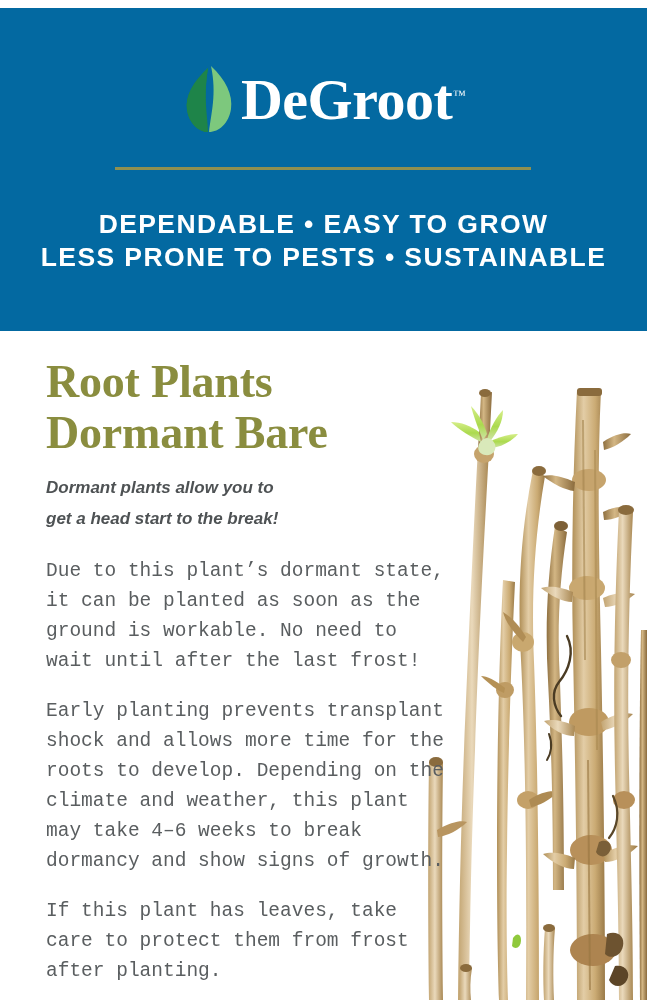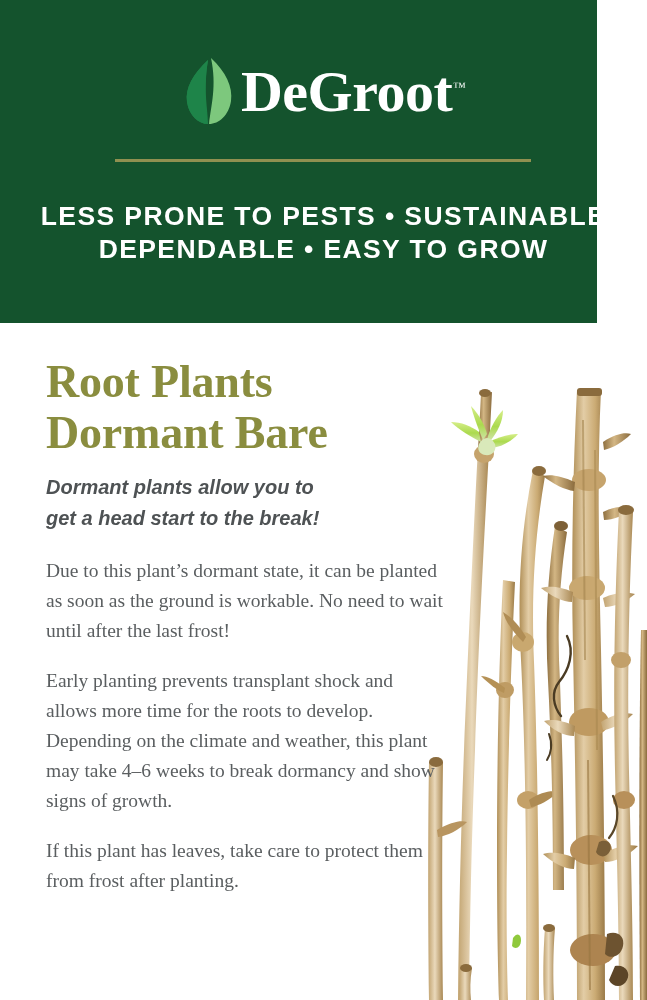--- a/index.html
+++ b/index.html
@@ -14,24 +14,24 @@
     position: relative;
     width: 647px;
     height: 1000px;
     overflow: hidden;
     background: #ffffff;
   }
 
   
   .header {
     position: absolute;
-    left: 0; top: 0;
-    width: 597px;
+    left: 0; top: 8px;
+    width: 647px;
     height: 323px;
-    background: #14532d;
+    background: #0369a1;
   }
   .logo-row {
     position: absolute;
     left: 0;
     top: 56px;
     width: 647px;
     display: flex;
     align-items: center;
     justify-content: center;
   }
@@ -99,28 +99,28 @@
     line-height: 51px;
     color: #8a8d3f;
     margin: 0 0 14px 0;
     letter-spacing: -0.2px;
   }
   .headline .ln { display: block; }
   .subhead {
     font-family: "Liberation Sans", sans-serif;
     font-style: italic;
     font-weight: bold;
-    font-size: 20px;
+    font-size: 17px;
     line-height: 31px;
     color: #4e5254;
     margin: 0 0 22px 0;
   }
   .subhead .ln { display: block; }
   .para {
-    font-family: Liberation Serif, serif;
+    font-family: Liberation Mono, monospace;
     font-size: 19.5px;
     line-height: 30px;
     color: #5a5e60;
     margin: 0 0 20px 0;
   }
   .para:last-child { margin-bottom: 8px; }
 
   
   .plant {
     position: absolute;
@@ -147,22 +147,22 @@
           <path d="M30 2 C45 16, 52 31, 50 45 C48 59, 38 68, 28 68 C30 50, 36 30, 30 2 Z" fill="#7dc87d"></path>
           <path d="M27 4 C12 18, 4 32, 6 46 C8 60, 18 68, 27 68 C24 54, 23 28, 27 4 Z" fill="#1e8449"></path>
         </svg>
       </span>
       <span class="logo-word"><span>DeGroot</span><span class="logo-tm">™</span></span>
     </div>
 
     <div class="divider"></div>
 
     <div class="tagline">
+      <span class="ln">DEPENDABLE • EASY TO GROW</span>
       <span class="ln">LESS PRONE TO PESTS • SUSTAINABLE</span>
-      <span class="ln">DEPENDABLE • EASY TO GROW</span>
     </div>
   </div>
 
   <div class="plant">
     <svg viewBox="0 0 230 670" preserveAspectRatio="none" aria-hidden="true">
       <defs>
         <linearGradient id="caneA" x1="0" y1="0" x2="1" y2="0">
           <stop offset="0%" stop-color="#b08f57"></stop>
           <stop offset="35%" stop-color="#e3cda6"></stop>
           <stop offset="70%" stop-color="#cbab74"></stop>

